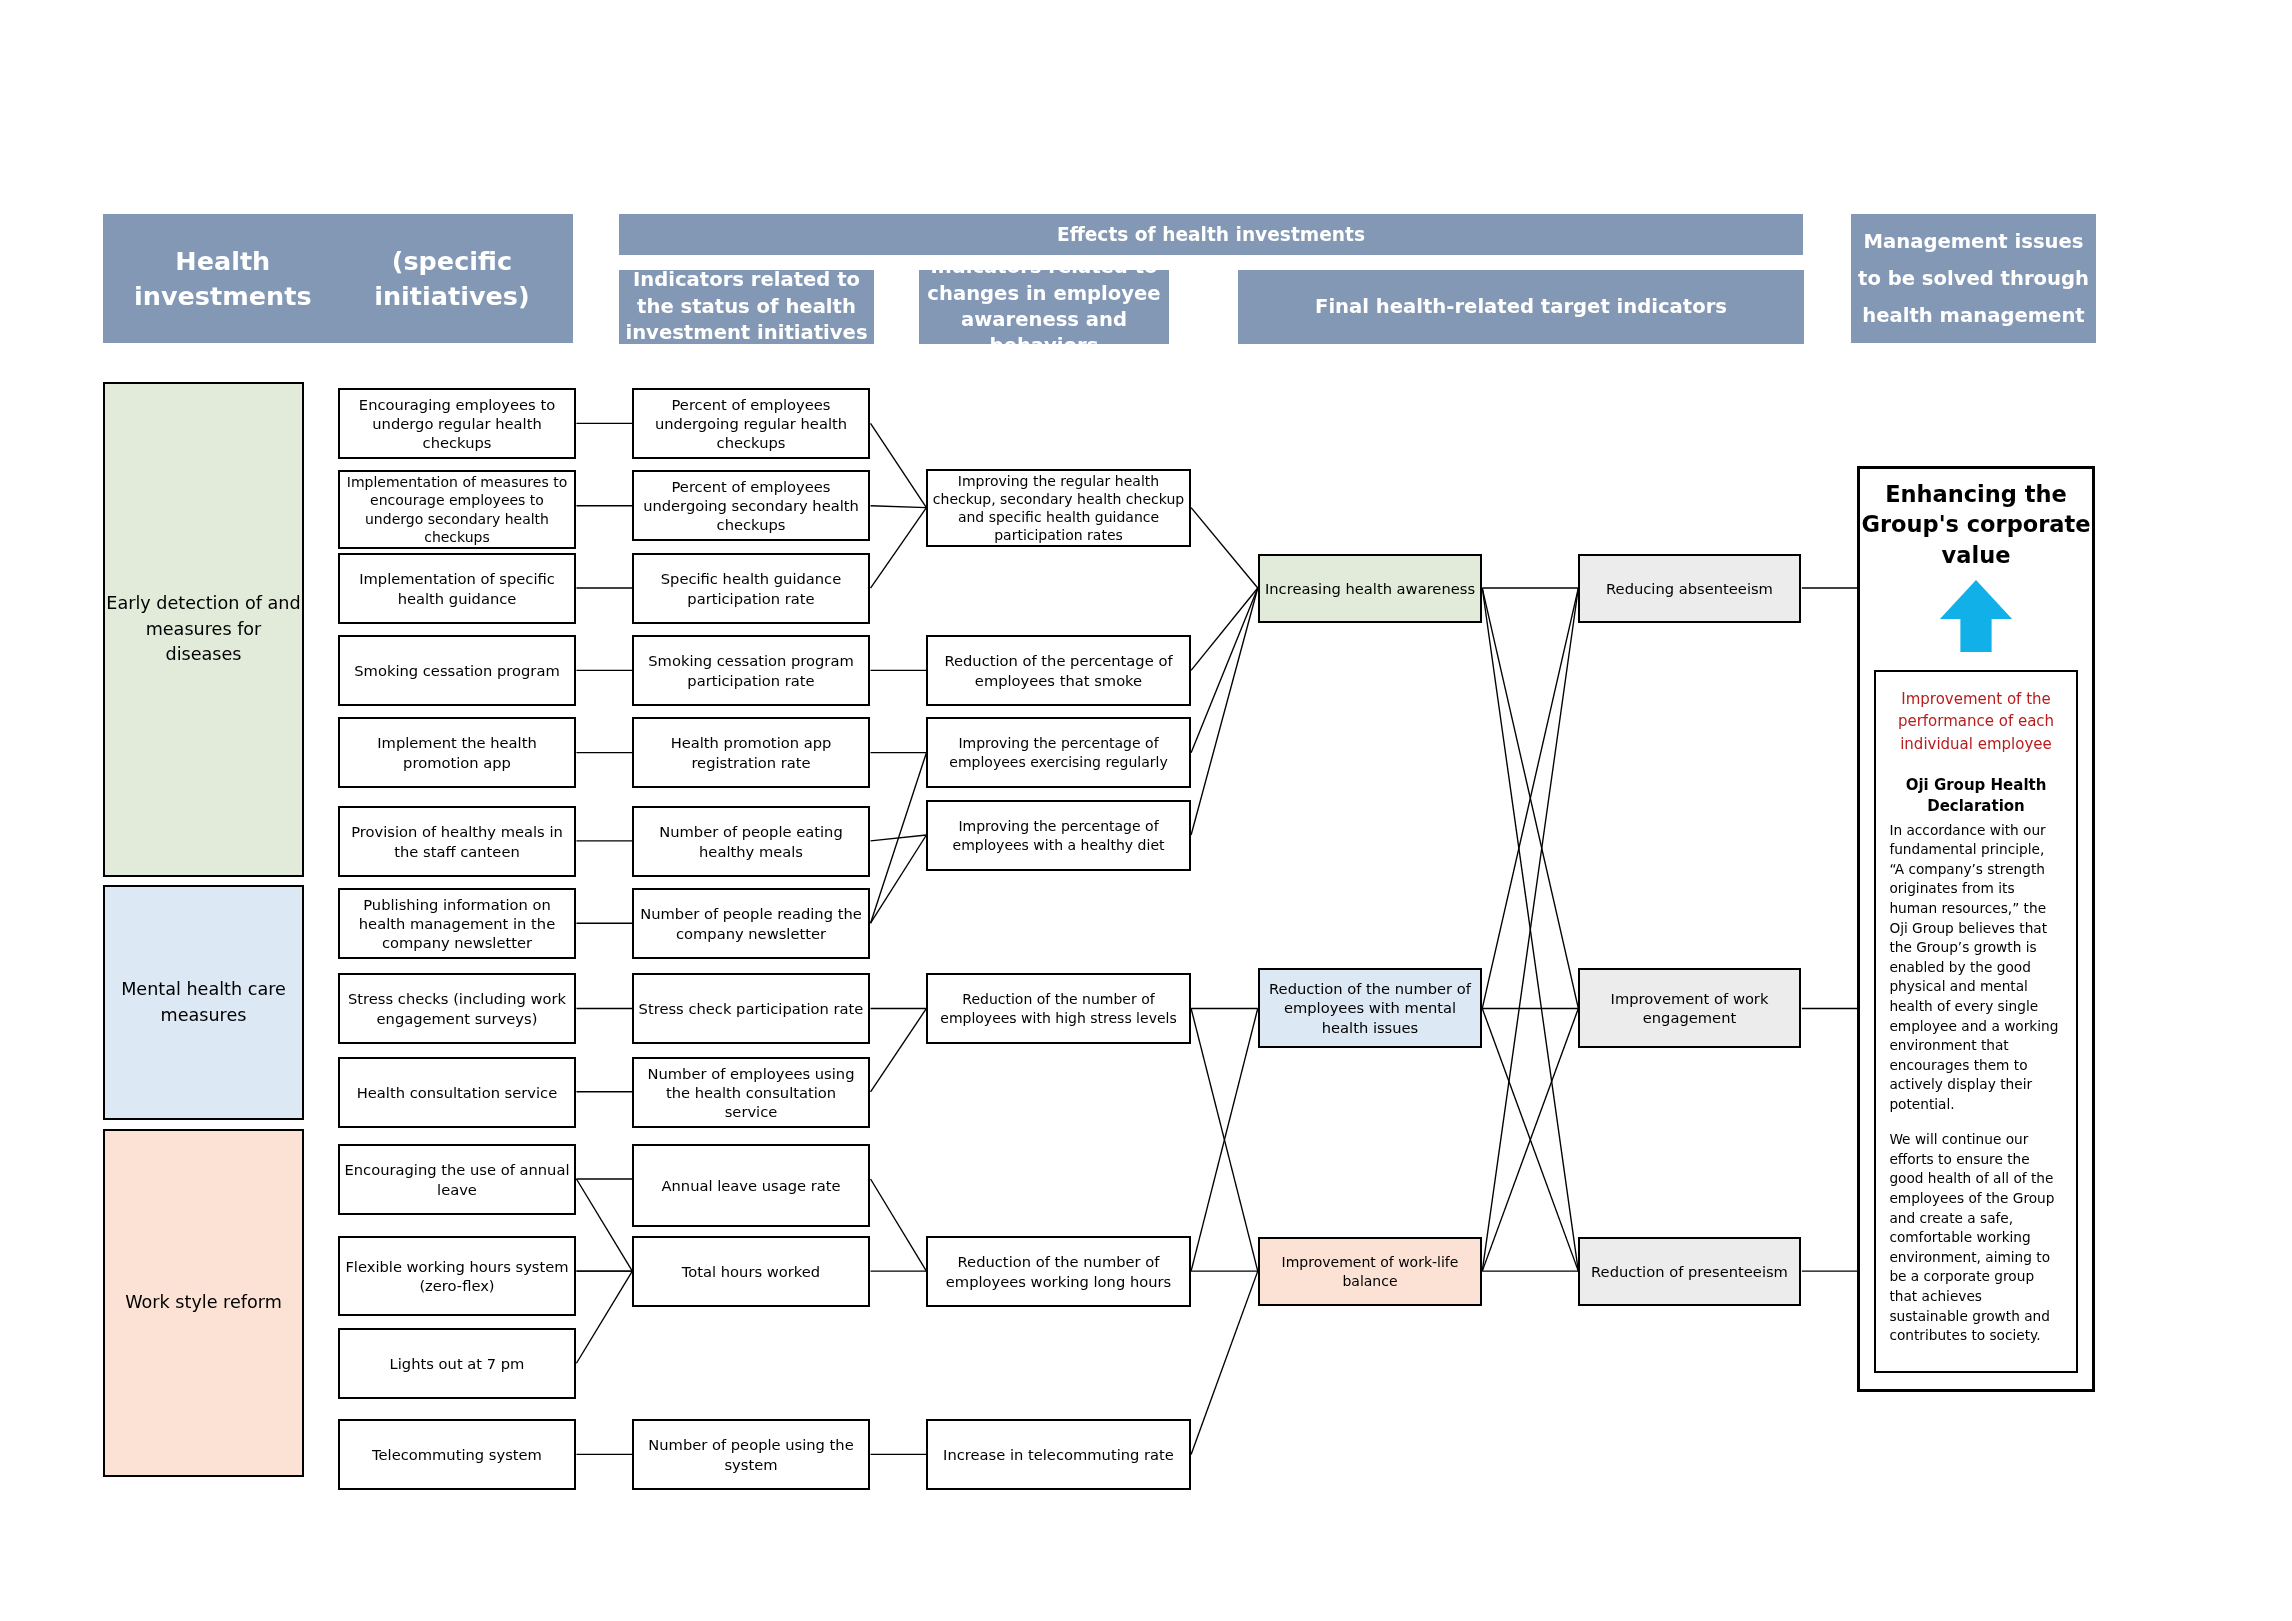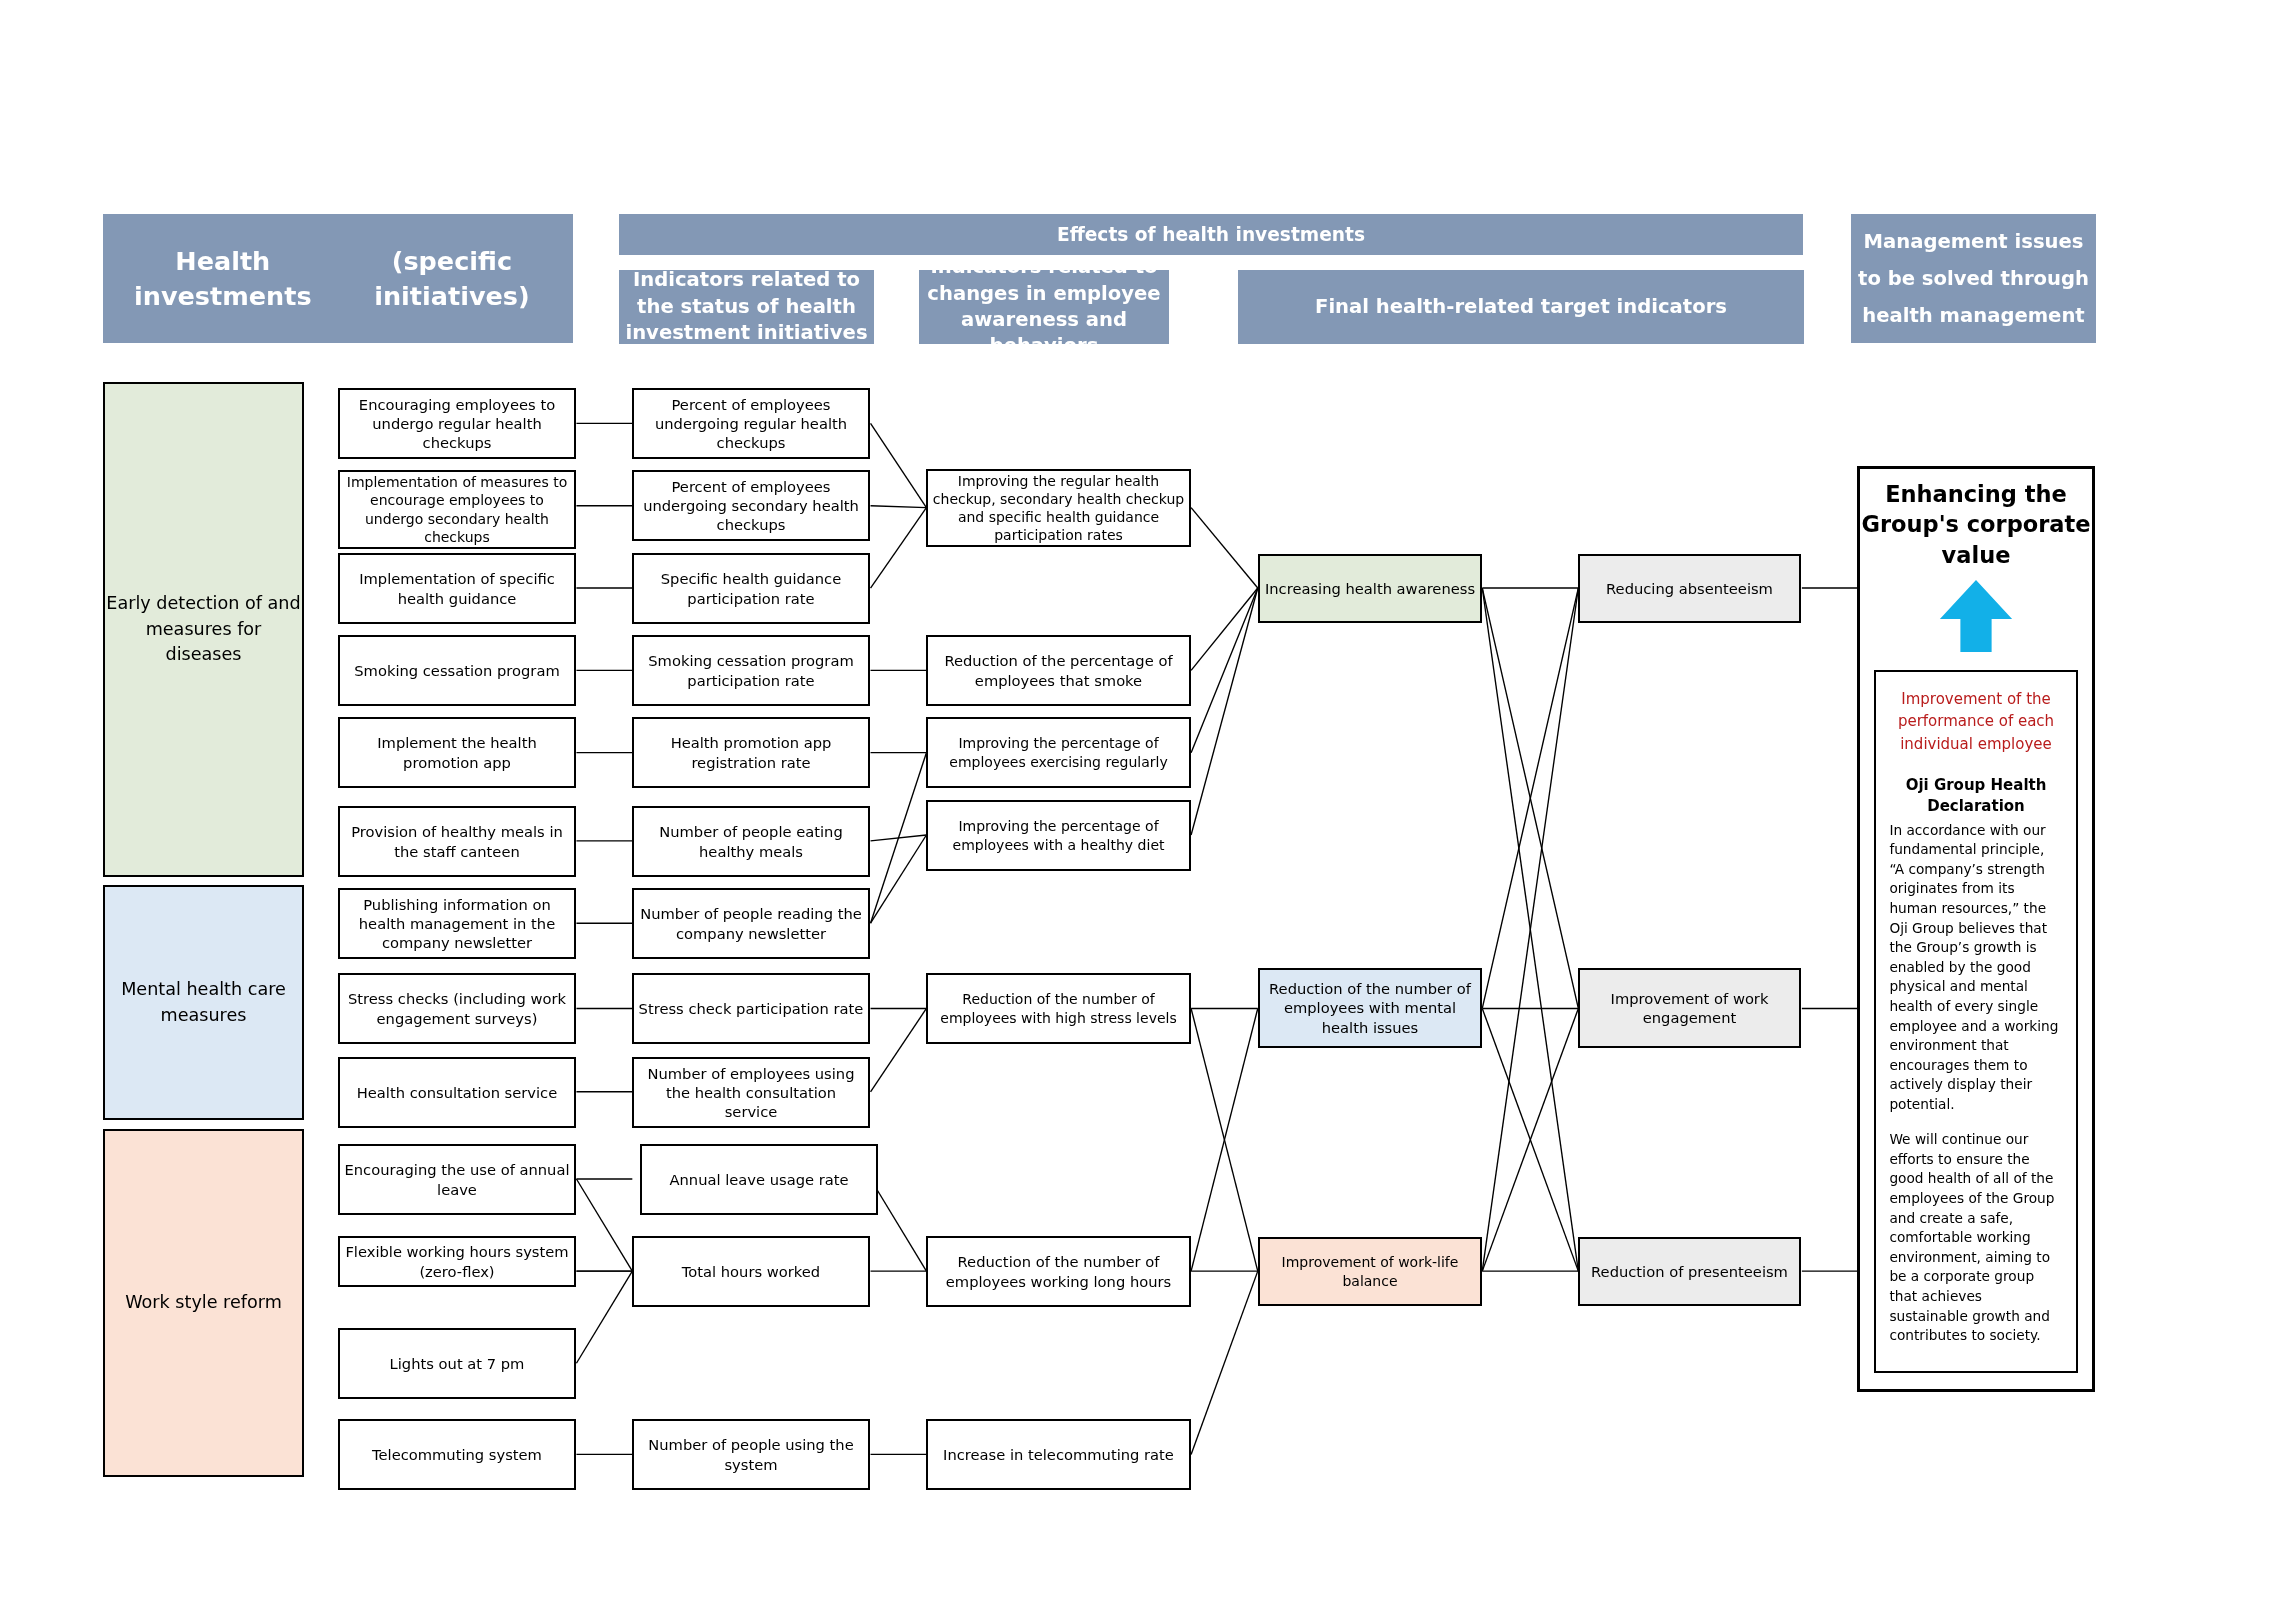--- a/index.html
+++ b/index.html
@@ -252,21 +252,21 @@
     </div>
   <div class="node" style="left:338px; top:1057px; width:238px; height:71px;">
     <span>Health consultation service</span>
     </div>
   <div class="node" style="left:338px; top:973px; width:238px; height:71px;">
     <span>Stress checks (including work engagement surveys)</span>
     </div>
   <div class="node" style="left:338px; top:1144px; width:238px; height:71px;">
     <span>Encouraging the use of annual leave</span>
     </div>
-  <div class="node" style="left:338px; top:1236px; width:238px; height:51px;">
+  <div class="node" style="left:338px; top:1236px; width:238px; height:80px;">
     <span>Flexible working hours system (zero-flex)</span>
     </div>
   <div class="node" style="left:338px; top:1328px; width:238px; height:71px;">
     <span>Lights out at 7 pm</span>
     </div>
   <div class="node" style="left:338px; top:1419px; width:238px; height:71px;">
     <span>Telecommuting system</span>
     </div>
 
   <div class="node" style="left:632px; top:388px; width:238px; height:71px;">
@@ -289,21 +289,21 @@
     </div>
   <div class="node" style="left:632px; top:888px; width:238px; height:71px;">
     <span>Number of people reading the company newsletter</span>
     </div>
   <div class="node" style="left:632px; top:973px; width:238px; height:71px;">
     <span>Stress check participation rate</span>
     </div>
   <div class="node" style="left:632px; top:1057px; width:238px; height:71px;">
     <span>Number of employees using the health consultation service</span>
     </div>
-  <div class="node" style="left:632px; top:1144px; width:238px; height:71px;margin-left:8px;">
+  <div class="node" style="left:632px; top:1144px; width:238px; height:83px;">
     <span>Annual leave usage rate</span>
     </div>
   <div class="node" style="left:632px; top:1236px; width:238px; height:71px;">
     <span>Total hours worked</span>
     </div>
   <div class="node" style="left:632px; top:1419px; width:238px; height:71px;">
     <span>Number of people using the system</span>
     </div>
 
   <div class="node small" style="left:926px; top:469px; width:265px; height:78px;">

